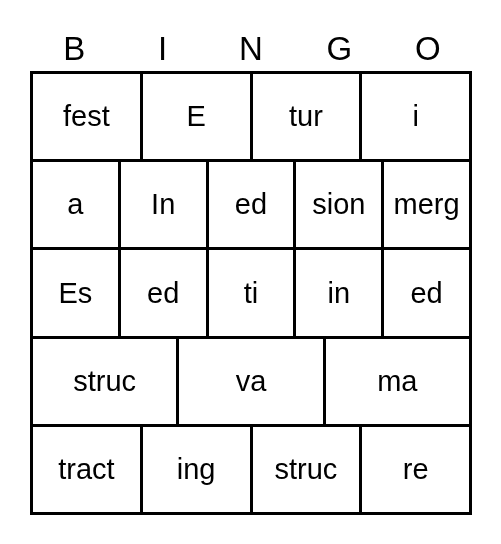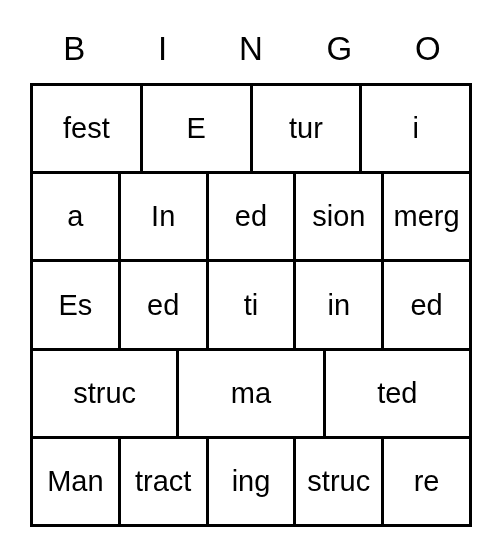--- a/index.html
+++ b/index.html
@@ -45,21 +45,21 @@
     font-weight: 400;
     letter-spacing: 0px;
     color: #000000;
     user-select: none;
   }
 
   
   #bingo-grid {
     position: absolute;
     left: 30px;
-    top: 83px;
+    top: 71px;
     width: 442px;
     height: 444px;
     box-sizing: border-box;
     border-top: 3px solid #000000;
     border-left: 3px solid #000000;
     display: flex;
     flex-direction: column;
     background: #ffffff;
   }
   .grid-row {
@@ -163,31 +163,28 @@
       <div class="grid-cell">
         <span class="cell-text">ed</span>
       </div>
     </div>
 
     <div class="grid-row">
       <div class="grid-cell">
         <span class="cell-text">struc</span>
       </div>
       <div class="grid-cell">
-        <span class="cell-text">ma</span>
+        <span class="cell-text">va</span>
       </div>
       <div class="grid-cell">
-        <span class="cell-text">ted</span>
+        <span class="cell-text">ma</span>
       </div>
     </div>
 
     <div class="grid-row">
-      <div class="grid-cell">
-        <span class="cell-text">Man</span>
-      </div>
       <div class="grid-cell">
         <span class="cell-text">tract</span>
       </div>
       <div class="grid-cell">
         <span class="cell-text">ing</span>
       </div>
       <div class="grid-cell">
         <span class="cell-text">struc</span>
       </div>
       <div class="grid-cell">

